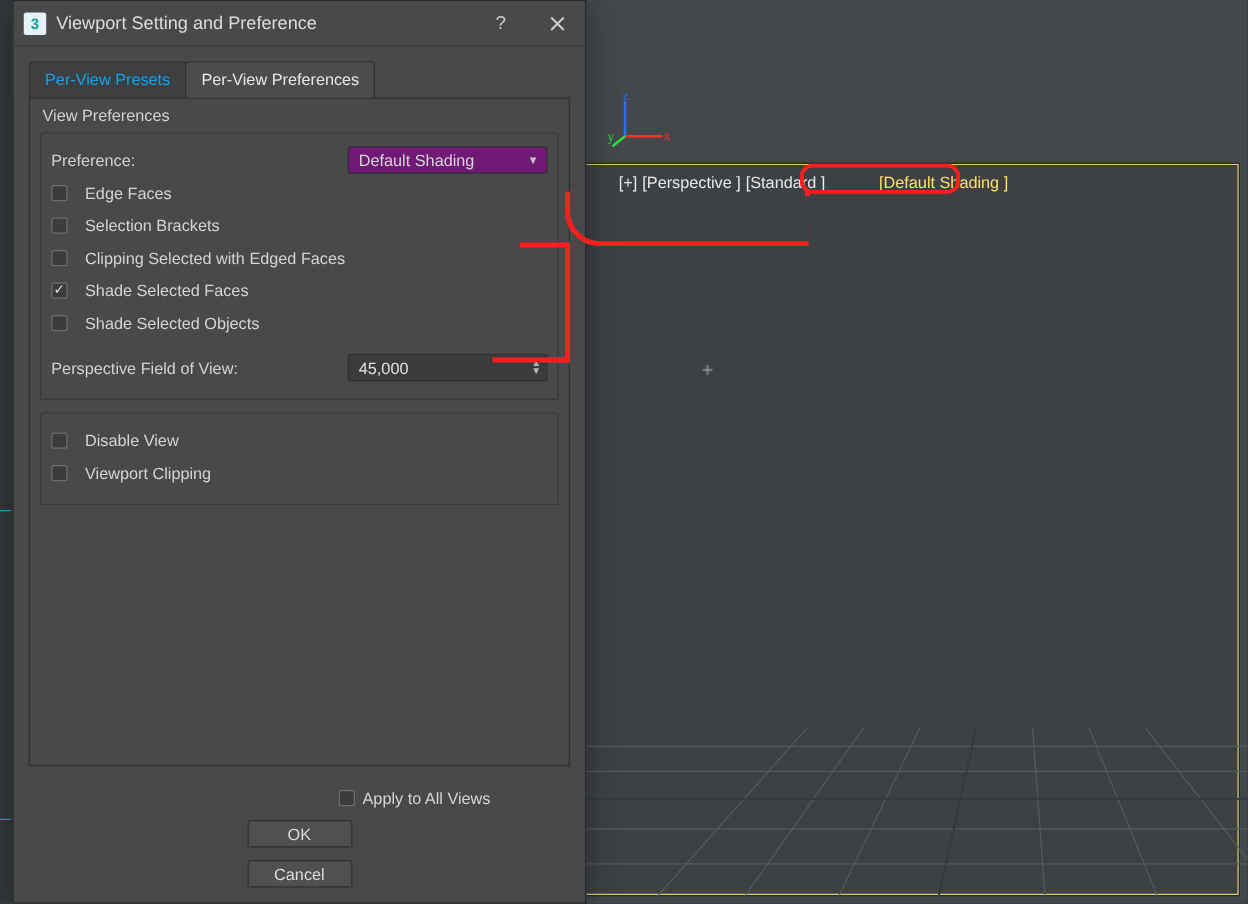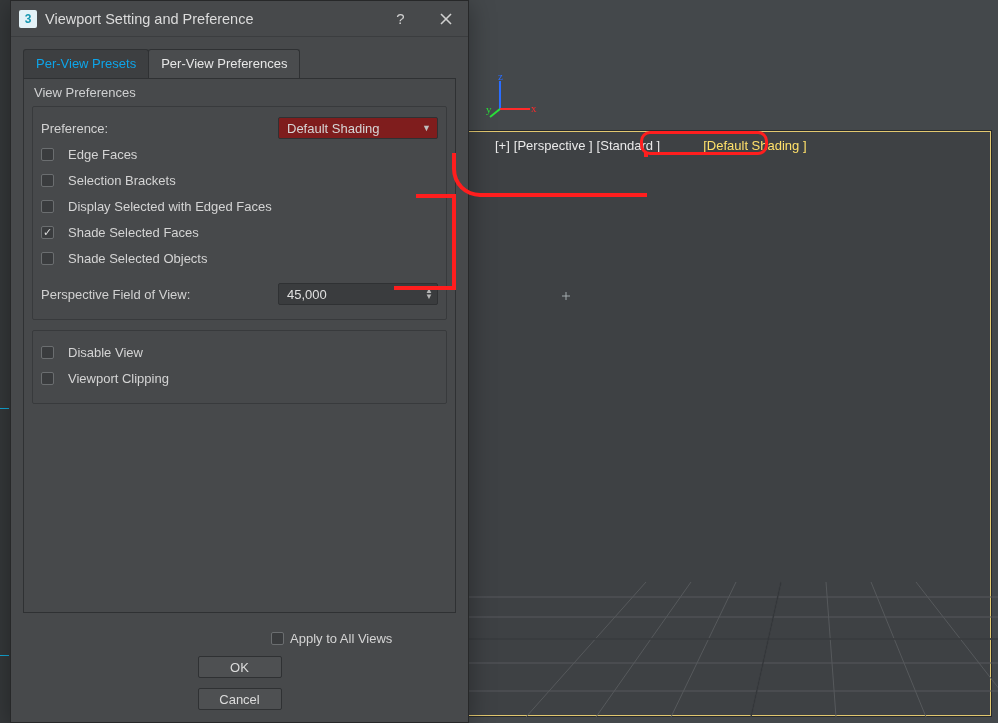--- a/index.html
+++ b/index.html
@@ -138,21 +138,21 @@
   }
   .inner-box{
     border:1px solid #383a3c;
     padding:6px 8px 10px 8px;
     border-radius:2px;
   }
   .row{display:flex;align-items:center;gap:8px;margin:4px 0;height:22px;}
   .row.label-row{justify-content:space-between;}
   .row-label{color:#d2d2d2;}
   .dropdown{
-    width:160px;height:22px;background:#7f1d1d;
+    width:160px;height:22px;background:#701a75;
     border:1px solid #2f3133;border-radius:2px;
     display:flex;align-items:center;justify-content:space-between;
     padding:0 6px 0 8px;color:#d6d6d6;font-size:13px;
   }
   .dropdown .caret{font-size:9px;color:#bfbfbf;}
   .chk{
     width:13px;height:13px;border:1px solid #6b6e70;background:#3a3c3e;border-radius:2px;
     display:inline-flex;align-items:center;justify-content:center;
     margin-right:6px;flex-shrink:0;
   }
@@ -266,21 +266,21 @@
       <div class="row">
         <span class="chk"></span>
         <span>Edge Faces</span>
       </div>
       <div class="row">
         <span class="chk"></span>
         <span>Selection Brackets</span>
       </div>
       <div class="row">
         <span class="chk"></span>
-        <span>Display Selected with Edged Faces</span>
+        <span>Clipping Selected with Edged Faces</span>
       </div>
       <div class="row">
         <span class="chk checked"></span>
         <span>Shade Selected Faces</span>
       </div>
       <div class="row">
         <span class="chk"></span>
         <span>Shade Selected Objects</span>
       </div>
       <div class="gap6"></div>

